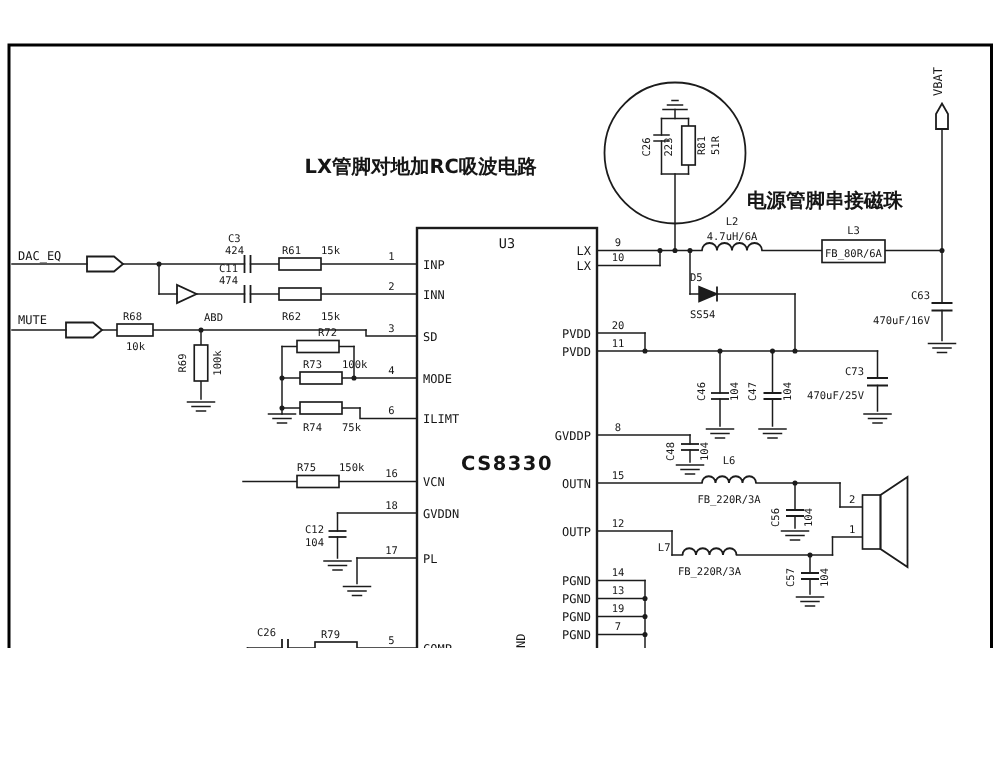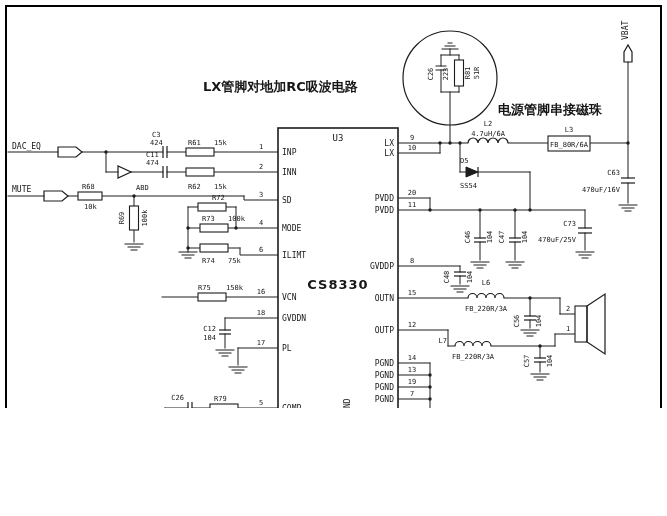--- a/index.html
+++ b/index.html
@@ -1,17 +1,17 @@
 <!DOCTYPE html>
 <html><head>
 <meta charset="utf-8">
 <style>
   html,body{margin:0;padding:0;background:#ffffff;}
   .stage{position:relative;width:667px;height:408px;background:#ffffff;overflow:hidden;
-         font-family:"DejaVu Sans Mono",monospace;}
+         font-family:"DejaVu Sans Mono",monospace;margin-top:24px;}
   svg{position:absolute;left:0;top:0;}
   .w{stroke:#1c1c1c;stroke-width:1;fill:none;stroke-linecap:square;}
   .sym{stroke:#1c1c1c;stroke-width:1.2;fill:none;}
   .box{fill:#ffffff;stroke:#1c1c1c;stroke-width:1.1;}
   .dot{fill:#1c1c1c;stroke:none;}
   .diode{fill:#1c1c1c;stroke:#1c1c1c;stroke-width:1;}
   text{fill:#161616;}
   .t7{font:7px "DejaVu Sans Mono",monospace;}
   .t8{font:8px "DejaVu Sans Mono",monospace;}
   .t9{font:9px "DejaVu Sans Mono",monospace;}

